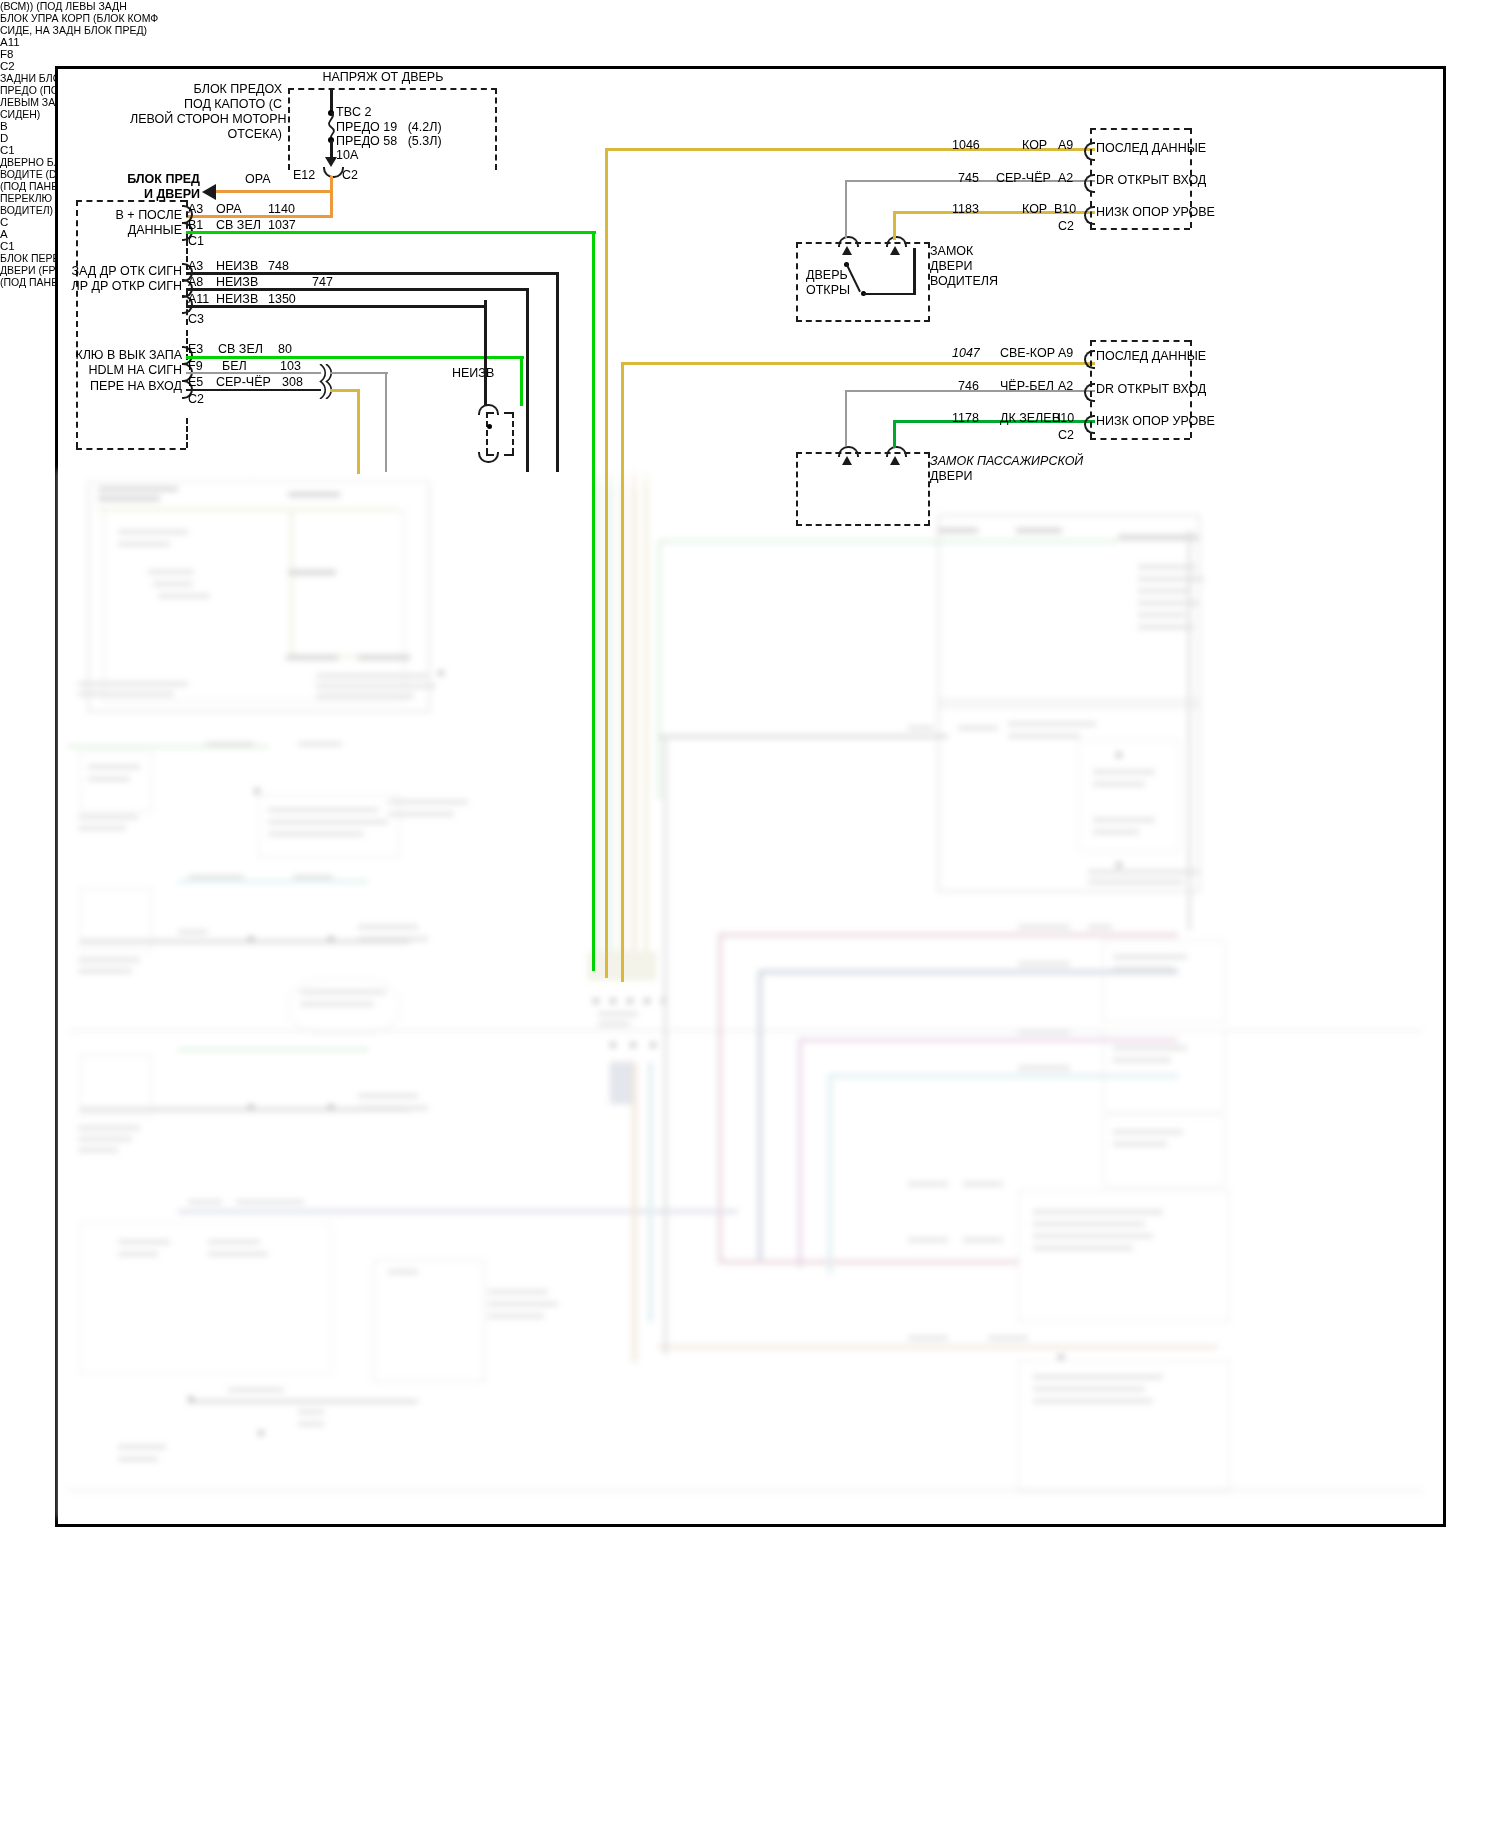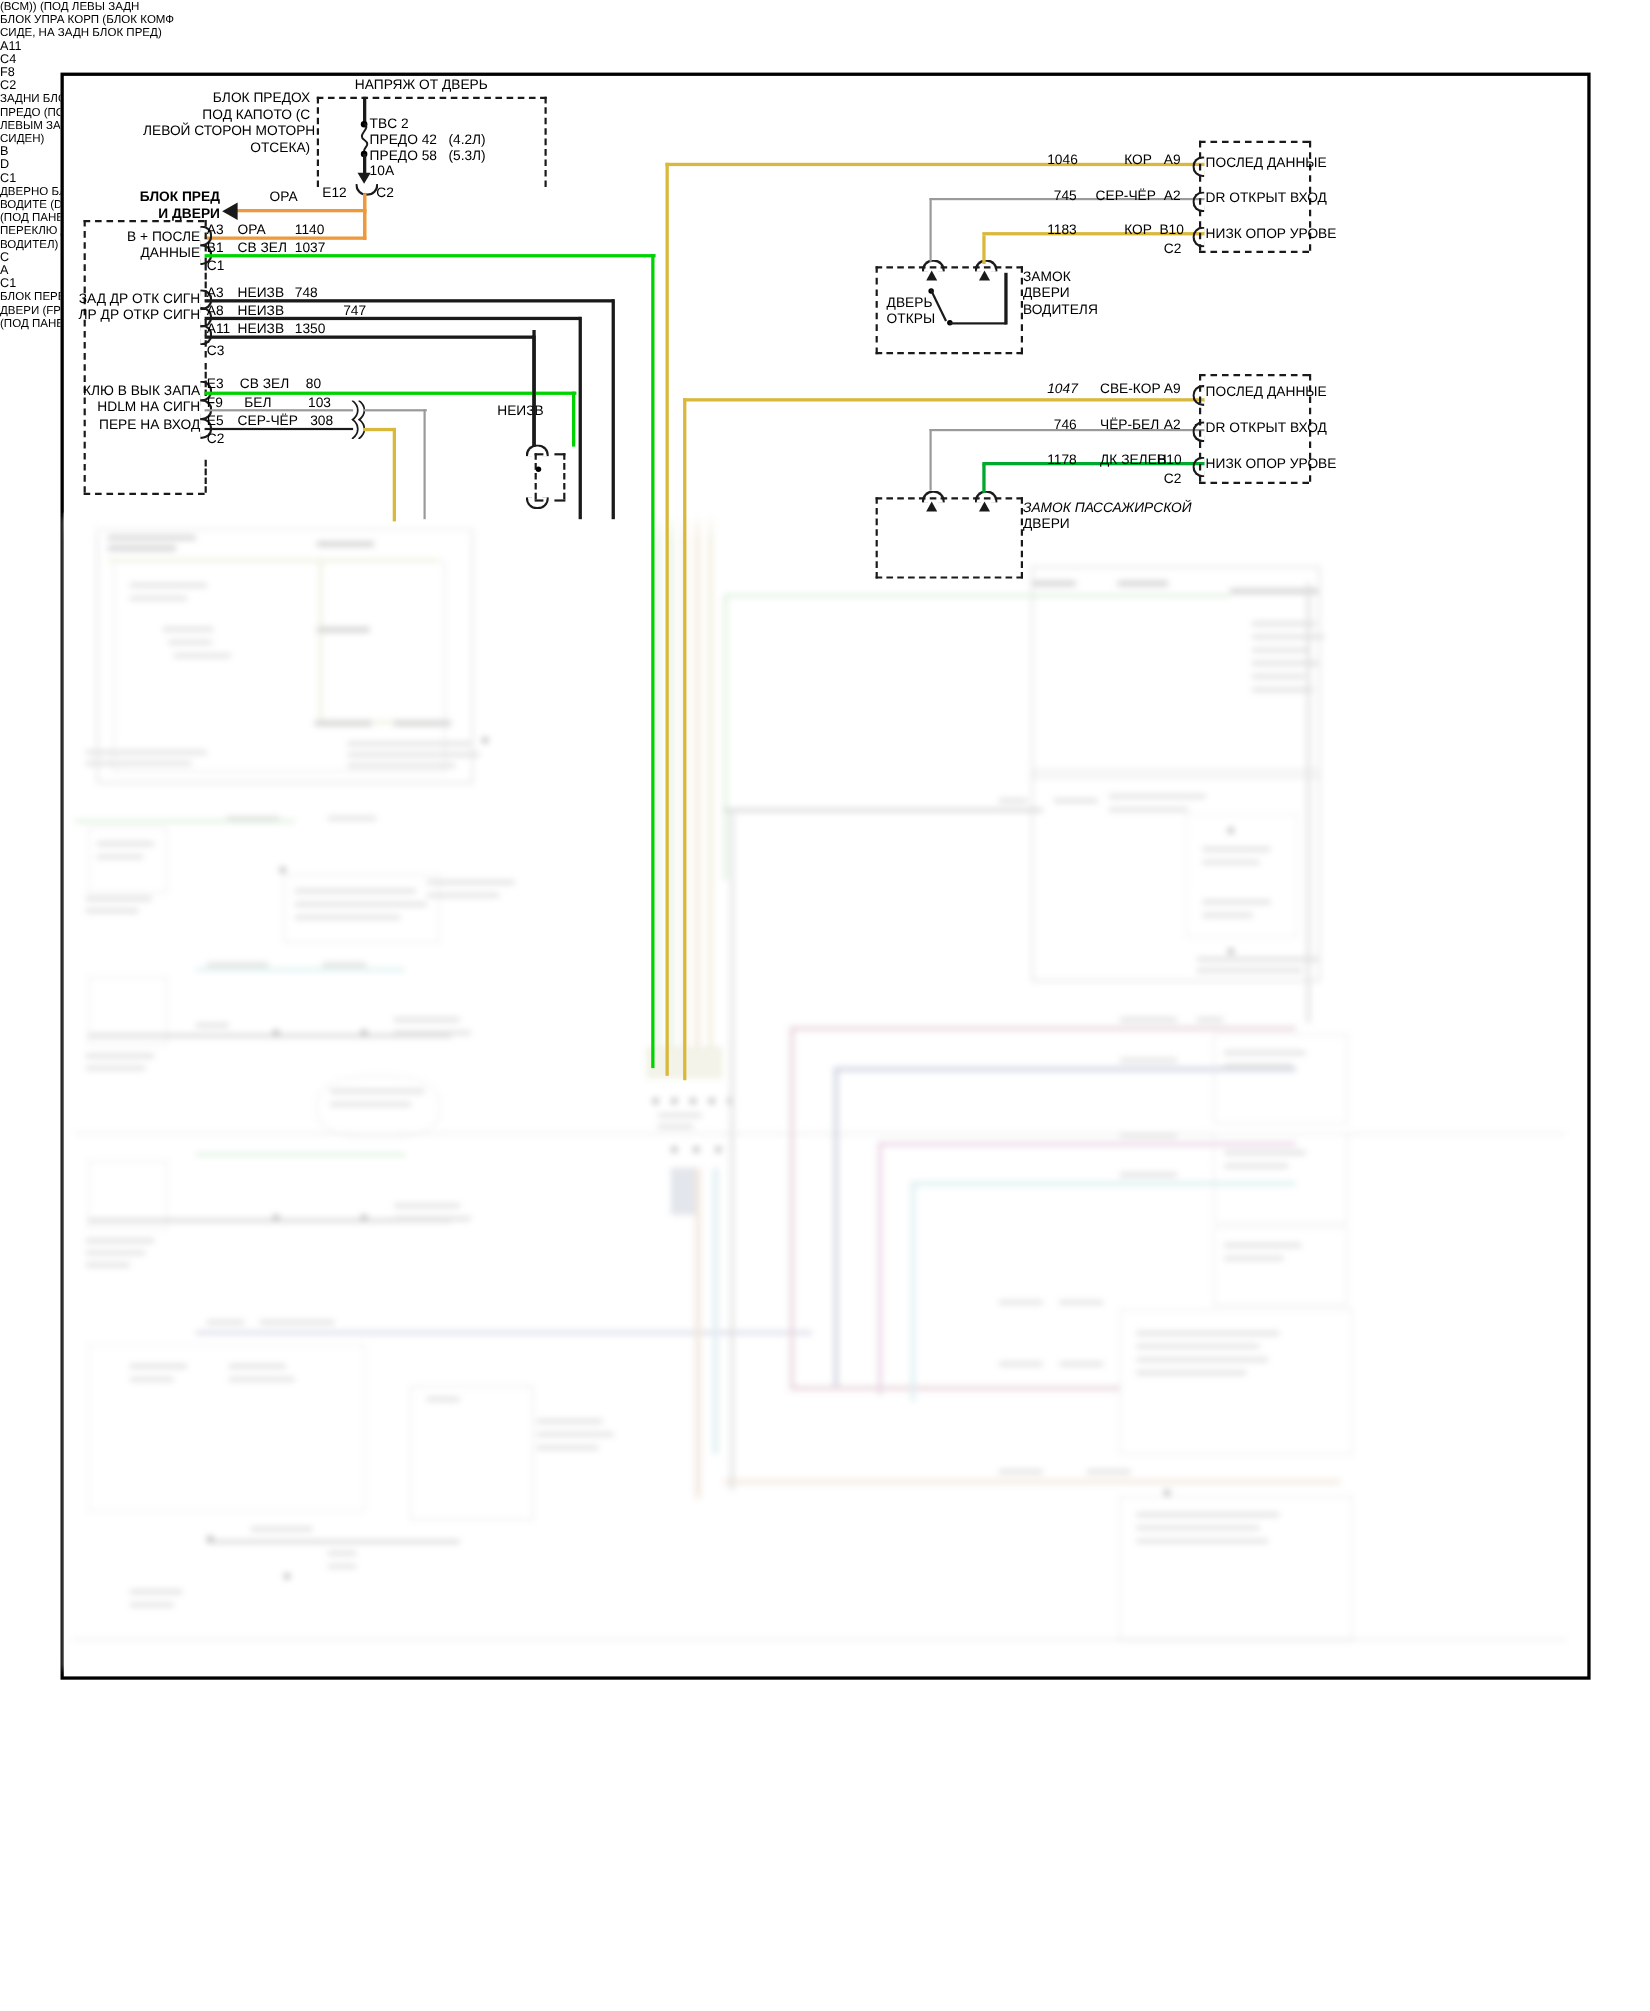--- a/index.html
+++ b/index.html
@@ -286,21 +286,21 @@
   <div class="w wv w-blk" style="left:330px;top:88px;height:25px;"></div>
   <div class="dot" style="left:328px;top:110px;"></div>
   <svg class="fuse" style="left:325px;top:112px;" viewBox="0 0 12 26">
     <path d="M6 0 C13 5, -1 10, 6 15 C13 20, 5 22, 6 26" stroke="#1a1a1a" stroke-width="1.8" fill="none"></path>
   </svg>
   <div class="dot" style="left:328px;top:137px;"></div>
   <div class="w wv w-blk" style="left:330px;top:140px;height:20px;"></div>
   <div class="arrD" style="left:325px;top:157px;"></div>
 
   <div class="t" style="left:336px;top:105px;">TBC 2</div>
-  <div class="t" style="left:336px;top:120px;">ПРЕДО 42   (4.2Л)</div>
+  <div class="t" style="left:336px;top:120px;">ПРЕДО 19   (4.2Л)</div>
   <div class="t" style="left:336px;top:134px;">ПРЕДО 58   (5.3Л)</div>
   <div class="t" style="left:336px;top:148px;">10А</div>
 
   <div class="capd" style="left:323px;top:167px;"></div>
   <div class="t" style="left:293px;top:168px;">E12</div>
   <div class="t" style="left:342px;top:168px;">C2</div>
 
   <div class="w w-org w-org3v" style="left:330px;top:176px;height:42px;"></div>
   <div class="w w-org w-org3" style="left:215px;top:190px;width:118px;"></div>
   <div class="w w-org w-org3v" style="left:330px;top:176px;height:18px;"></div>
@@ -396,21 +396,20 @@
   <div class="w wv w-ylw" style="left:357px;top:389px;height:85px;width:2.6px;"></div>
   <div class="t" style="left:188px;top:392px;">C2</div>
 
   <div class="t8" style="left:72px;top:464px;">(ВСМ)) (ПОД ЛЕВЫ ЗАДН</div>
   <div class="t8" style="left:72px;top:452px;">БЛОК УПРА КОРП (БЛОК КОМФ</div>
   <div class="t8" style="left:72px;top:476px;">СИДЕ, НА ЗАДН БЛОК ПРЕД)</div>
 
   <div class="t" style="left:452px;top:366px;">НЕИЗВ</div>
   <div class="cap" style="left:478px;top:404px;"></div>
   <div class="t9" style="left:462px;top:392px;">A11</div>
-  <div class="t9" style="left:494px;top:392px;">C4</div>
   <div class="dash-l" style="left:486px;top:412px;height:42px;"></div>
   <div class="dash-r" style="left:512px;top:412px;height:42px;"></div>
   <div class="dash-t" style="left:486px;top:412px;width:8px;"></div>
   <div class="dash-t" style="left:504px;top:412px;width:10px;"></div>
   <div class="dash-b" style="left:486px;top:454px;width:8px;"></div>
   <div class="dash-b" style="left:504px;top:454px;width:10px;"></div>
   <div class="dot5" style="left:487px;top:424px;"></div>
   <div class="capd" style="left:478px;top:452px;"></div>
   <div class="t9" style="left:466px;top:454px;">F8</div>
   <div class="t9" style="left:496px;top:454px;">C2</div>

